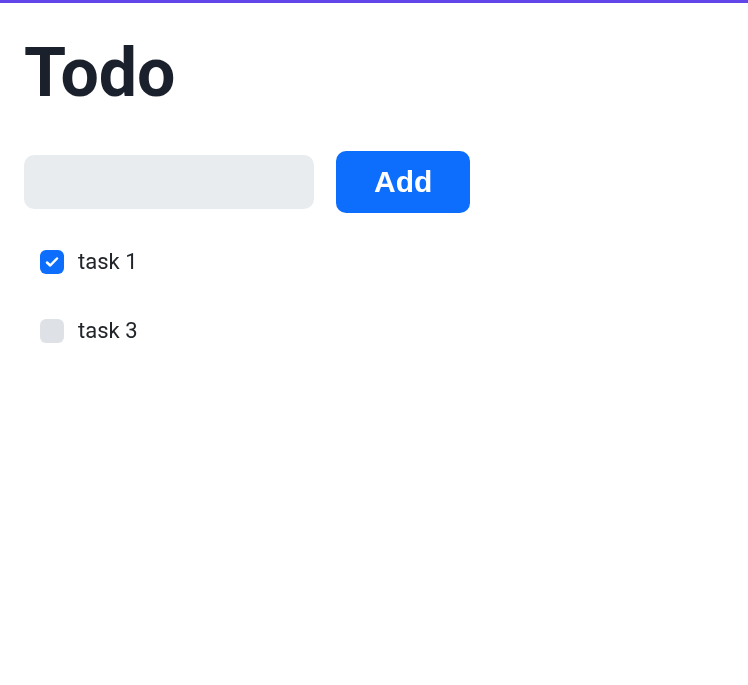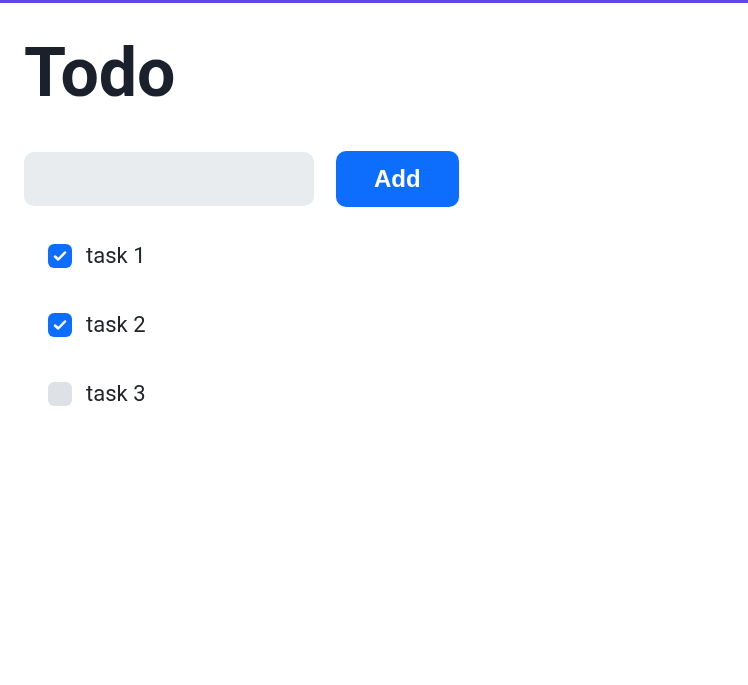--- a/index.html
+++ b/index.html
@@ -36,29 +36,29 @@
       border-radius: 10px;
       padding: 0 16px;
       font-size: 20px;
       outline: none;
     }
     .add-button {
       background: #0d6efd;
       color: #fff;
       border: none;
       border-radius: 10px;
-      font-size: 24px;
+      font-size: 30px;
       font-weight: 600;
       padding: 14px 38px;
       cursor: pointer;
     }
     .task-list {
       list-style: none;
       padding: 0;
-      margin: 16px;
+      margin: 8px;
     }
     .task-item {
       display: flex;
       align-items: center;
       gap: 14px;
       margin-bottom: 44px;
       padding-left: 8px;
     }
     .checkbox {
       width: 24px;
@@ -100,26 +100,18 @@
 <ul class="task-list">
   <li class="task-item">
     <span class="checkbox checked">
       <svg viewBox="0 0 16 16">
         <path d="M3 8.5 L6.2 11.5 L13 4.5" stroke="#fff" stroke-width="2.5" fill="none" stroke-linecap="round" stroke-linejoin="round"></path>
       </svg>
     </span>
     <span class="task-label">task 1</span>
   </li>
   <li class="task-item">
-    <span class="checkbox checked">
-      <svg viewBox="0 0 16 16">
-        <path d="M3 8.5 L6.2 11.5 L13 4.5" stroke="#fff" stroke-width="2.5" fill="none" stroke-linecap="round" stroke-linejoin="round"></path>
-      </svg>
-    </span>
-    <span class="task-label">task 2</span>
-  </li>
-  <li class="task-item">
     <span class="checkbox">
       
     </span>
     <span class="task-label">task 3</span>
   </li>
 </ul>
 
 </body></html>

